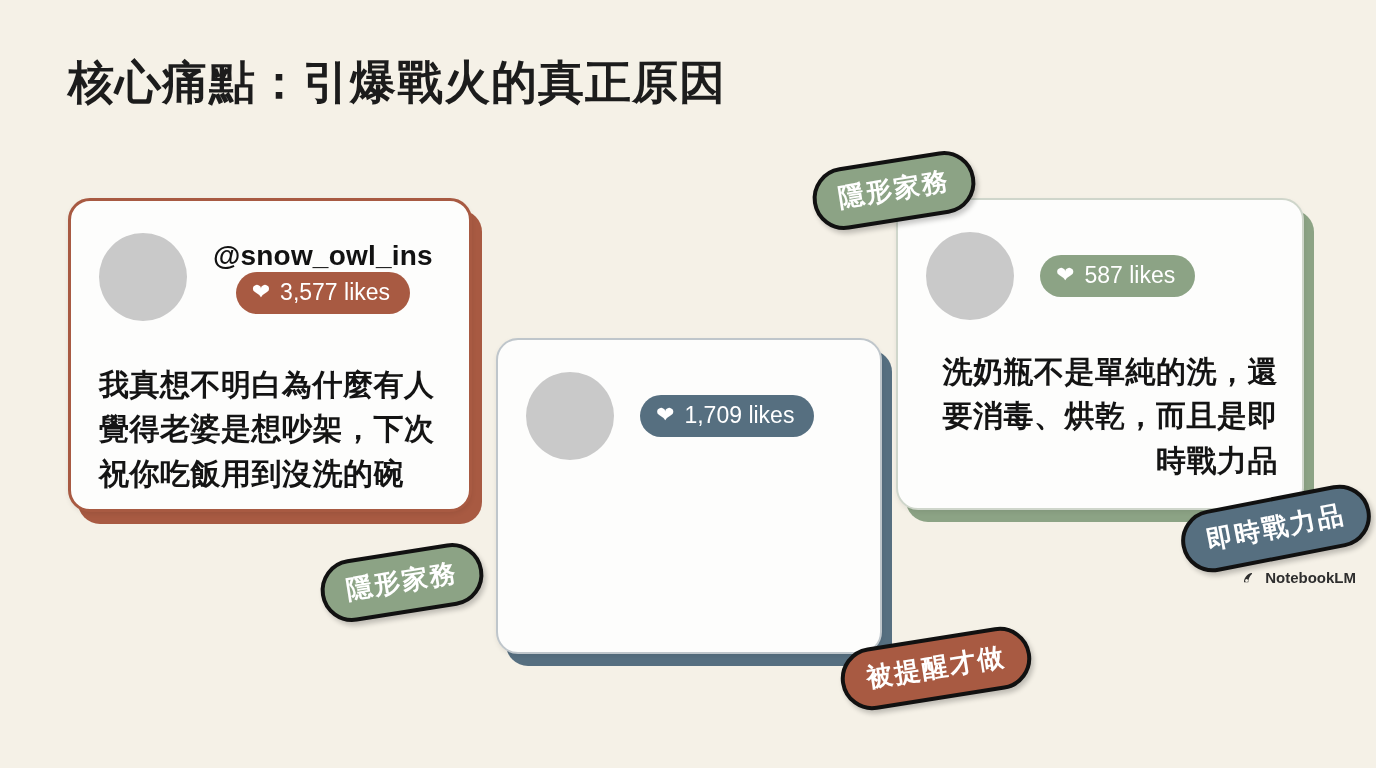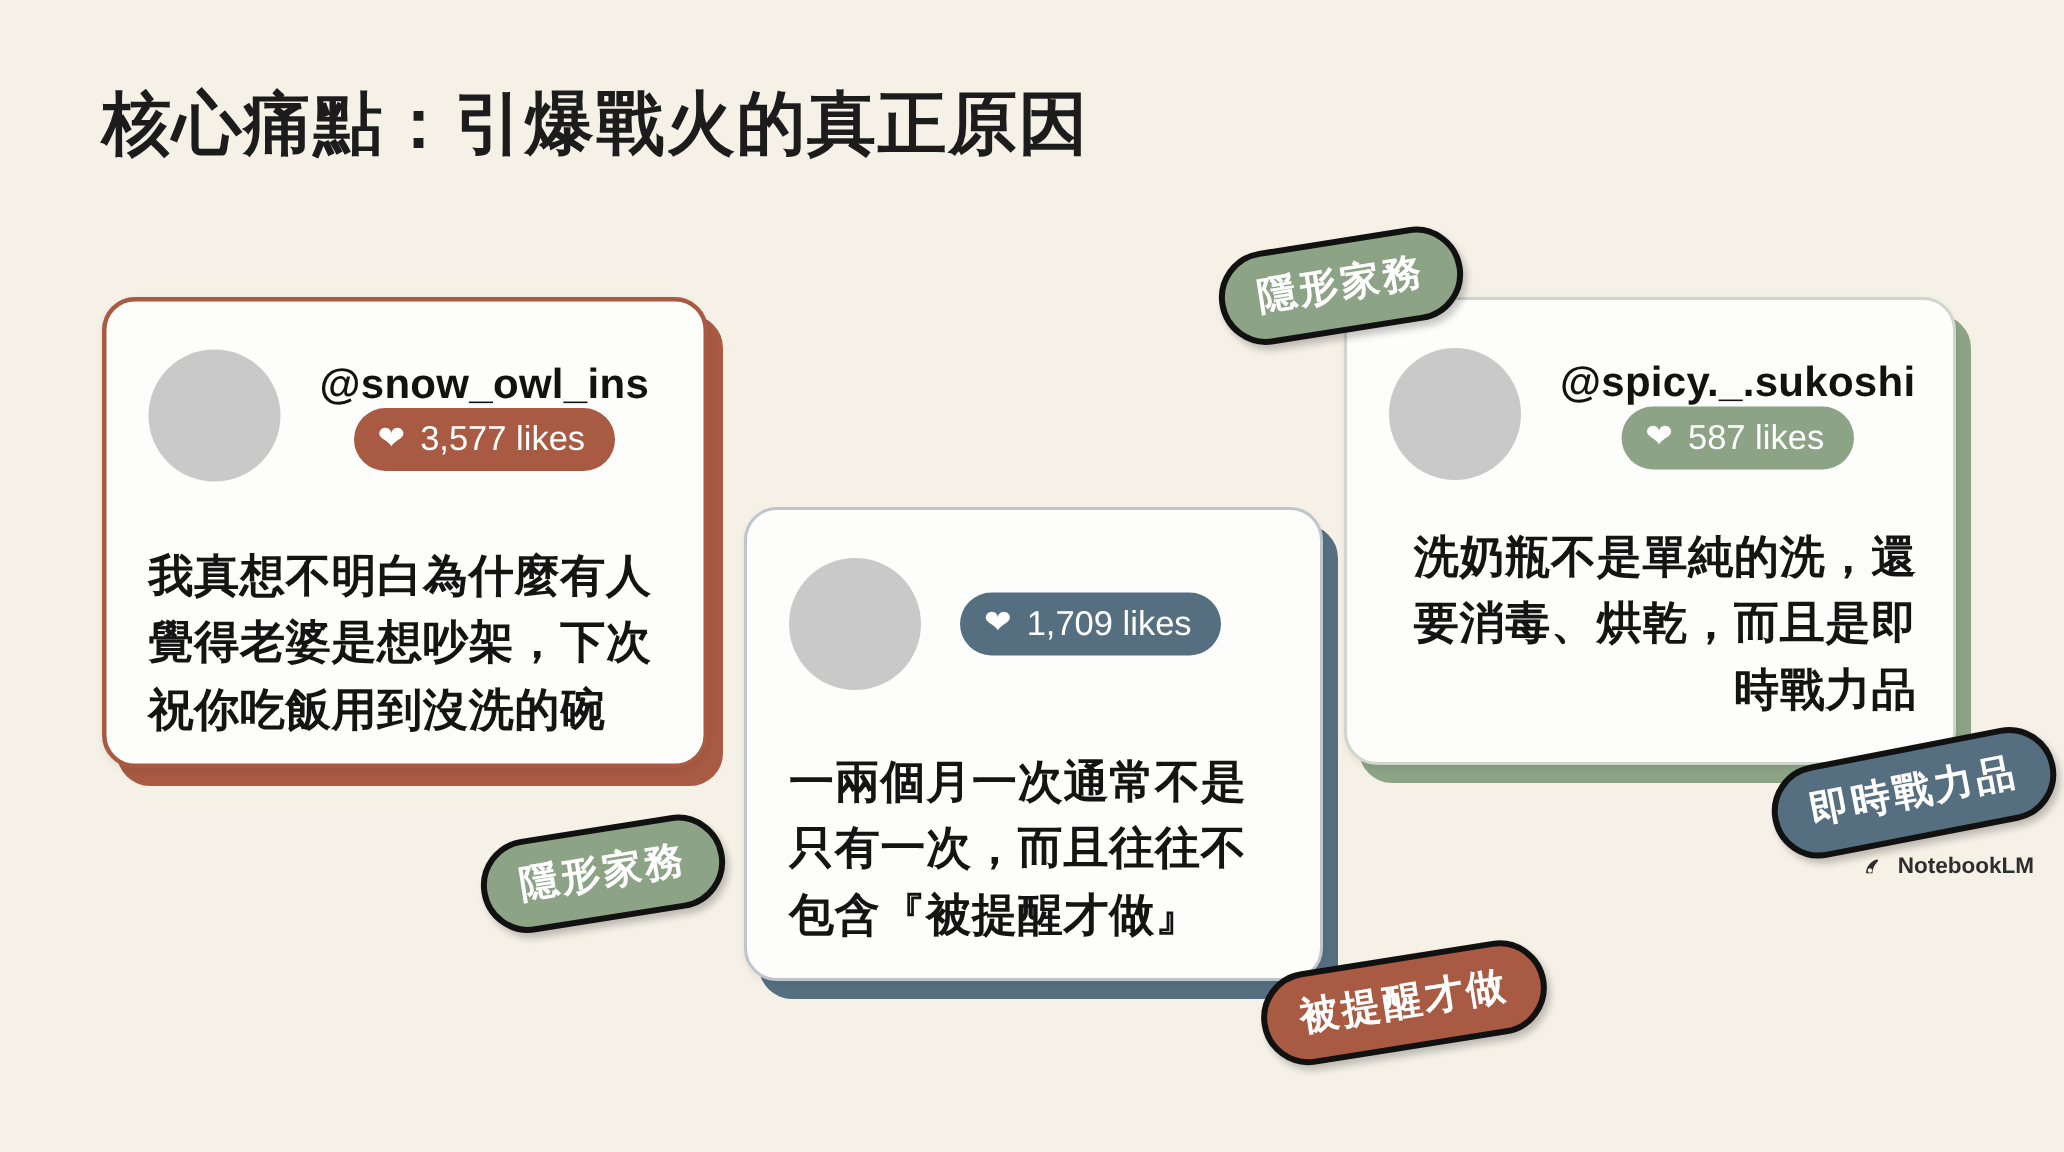--- a/index.html
+++ b/index.html
@@ -178,31 +178,29 @@
     <div class="card-front">
       <div class="card-head">
         <div class="avatar"></div>
         <div class="head-text">
           <div class="likes-pill" style="background:#566f80;">
             <span class="heart">❤</span>
             <span>1,709 likes</span>
           </div>
         </div>
       </div>
-      <div class="card-body">一兩個月一次通常不是只有一次，而且往往不包含『被提醒才做』</div>
     </div>
   </div>
 
   <div class="card-wrap" id="card-3">
     <div class="card-back"></div>
     <div class="card-front">
       <div class="card-head">
         <div class="avatar"></div>
         <div class="head-text">
-          <div class="handle">@spicy._.sukoshi</div>
           <div class="likes-pill" style="background:#8ca385;">
             <span class="heart">❤</span>
             <span>587 likes</span>
           </div>
         </div>
       </div>
       <div class="card-body">洗奶瓶不是單純的洗，還要消毒、烘乾，而且是即時戰力品</div>
     </div>
   </div>
 

